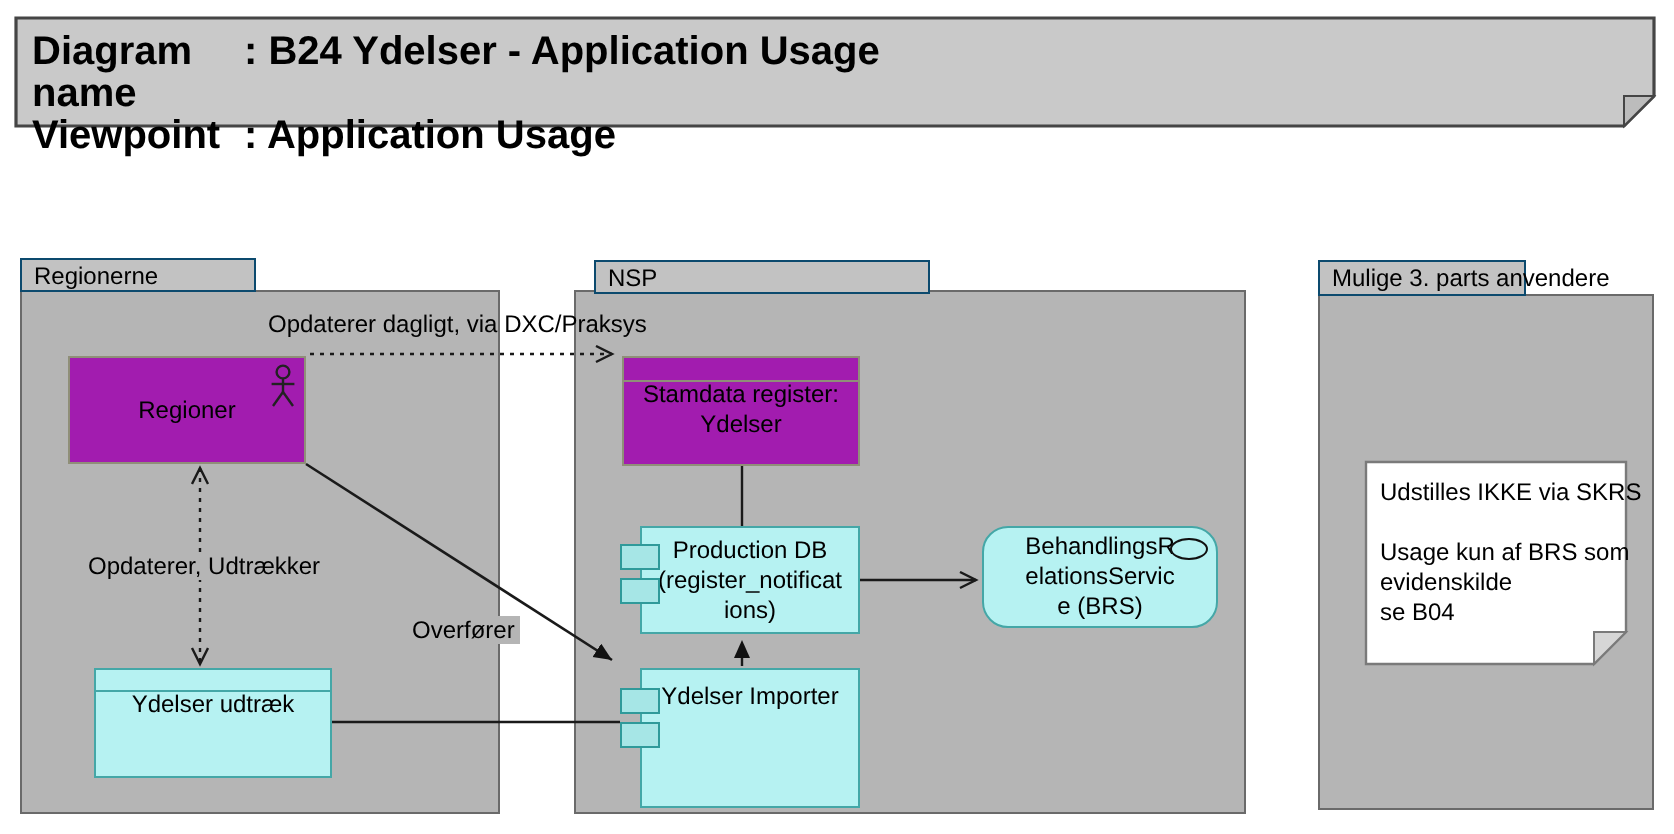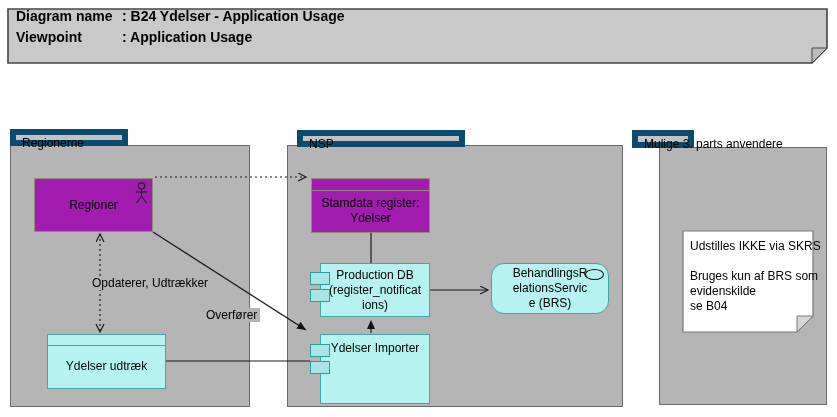--- a/index.html
+++ b/index.html
@@ -1,38 +1,38 @@
 <!DOCTYPE html>
 <html><head>
 <meta charset="utf-8">
 <style>
   html,body{margin:0;padding:0;background:#ffffff;}
   .canvas{
     position:relative;width:837px;height:417px;background:#ffffff;
     font-family:"Liberation Sans",sans-serif;color:#000;overflow:hidden;
   }
   
-  .gtab{position:absolute;background:#c2c2c2;border:6px solid #0c4a6e;z-index:1;box-sizing:border-box;}
+  .gtab{position:absolute;background:#c2c2c2;border:1px solid #0c4a6e;z-index:1;box-sizing:border-box;}
   .gtab .glabel{position:absolute;left:6px;top:1px;font-size:12px;white-space:nowrap;overflow:visible;}
   .gbody{position:absolute;background:#b5b5b5;border:1px solid #6a6a6a;z-index:0;box-sizing:border-box;}
   
   svg.overlay{position:absolute;left:0;top:0;z-index:2;pointer-events:none;}
   
   .el{position:absolute;border:1px solid;box-sizing:border-box;z-index:3;
       font-size:12px;text-align:center;line-height:15px;}
   .yellow{background:#a21caf;border-color:#8f8f78;}
   .cyan{background:#b6f2f2;border-color:#44a7a7;}
   .center{display:flex;flex-direction:column;align-items:center;justify-content:center;height:100%;}
   .divider{position:absolute;left:0;right:0;border-top:1px solid #8f8f78;}
-  .sub{position:absolute;left:0;right:0;bottom:0;display:flex;flex-direction:column;align-items:center;justify-content:center;}
+  .sub{position:absolute;left:0;right:0;bottom:0;display:flex;flex-direction:column;align-items:center;}
   .ctab{position:absolute;left:-11px;width:20px;height:13px;background:#a6e6e6;border:1px solid #2f9a9a;box-sizing:border-box;}
   .oval{position:absolute;width:19px;height:11px;border:1.5px solid #111;border-radius:50%;box-sizing:border-box;background:transparent;}
   .actor{position:absolute;right:4px;top:3px;}
   
-  .title-text{position:absolute;left:16px;top:6px;z-index:3;font-size:14px;font-weight:bold;
+  .title-text{position:absolute;left:16px;top:16px;z-index:3;font-size:20px;font-weight:bold;
       display:grid;grid-template-columns:106px auto;line-height:21px;}
   
   .clabel{position:absolute;z-index:4;font-size:12px;white-space:nowrap;}
   .ongray{background:#b5b5b5;padding:0 3px;}
   
   .note-text{position:absolute;left:690px;top:239px;z-index:3;font-size:12px;line-height:15px;}
   .note-text div{white-space:nowrap;min-height:15px;}
 </style>
 </head>
 <body>
@@ -42,21 +42,21 @@
   <div class="gbody" style="left:10px;top:145px;width:240px;height:262px;"></div>
   <div class="gbody" style="left:287px;top:145px;width:336px;height:262px;"></div>
   <div class="gbody" style="left:659px;top:147px;width:168px;height:258px;"></div>
 
   <div class="gtab" style="left:10px;top:129px;width:118px;height:17px;">
     <span class="glabel">Regionerne</span>
   </div>
   <div class="gtab" style="left:287px;top:130px;width:168px;height:17px;margin-left:10px;">
     <span class="glabel">NSP</span>
   </div>
-  <div class="gtab" style="left:632px;top:130px;width:62px;height:18px;text-decoration:underline;">
+  <div class="gtab" style="left:659px;top:130px;width:104px;height:18px;text-decoration:underline;">
     <span class="glabel">Mulige 3. parts anvendere</span>
   </div>
 
   <svg class="overlay" width="837" height="417" viewBox="0 0 837 417">
     <defs>
       <marker id="mOpen" markerWidth="11" markerHeight="10" refX="9" refY="4.5" orient="auto-start-reverse" markerUnits="userSpaceOnUse">
         <path d="M1,0.5 L9,4.5 L1,8.5" fill="none" stroke="#1a1a1a" stroke-width="1.2"></path>
       </marker>
       <marker id="mFilled" markerWidth="10" markerHeight="9" refX="9" refY="4" orient="auto" markerUnits="userSpaceOnUse">
         <path d="M0,0 L9,4 L0,8 Z" fill="#111"></path>
@@ -135,24 +135,25 @@
 
   <div class="el cyan" style="left:491px;top:263px;width:118px;height:51px;border-radius:13px;">
     <div class="oval" style="left:93px;top:5px;"></div>
     <div class="center">
       <div>BehandlingsR</div>
       <div>elationsServic</div>
       <div>e (BRS)</div>
     </div>
   </div>
 
-  <div class="clabel ongray" style="left:41px;top:276px;margin-left:48px;">Opdaterer, Udtrækker</div>
+  <div class="clabel" style="left:134px;top:155px;">Opdaterer dagligt, via DXC/Praksys</div>
+  <div class="clabel ongray" style="left:41px;top:276px;">Opdaterer, Udtrækker</div>
   <div class="clabel ongray" style="left:203px;top:276px;margin-top:32px;">Overfører</div>
 
   <div class="note-text">
     <div>Udstilles IKKE via SKRS</div>
     <div></div>
-    <div>Bruges kun af BRS som</div>
+    <div>Usage kun af BRS som</div>
     <div>evidenskilde</div>
     <div>se B04</div>
   </div>
 
 </div>
 
 </body></html>

